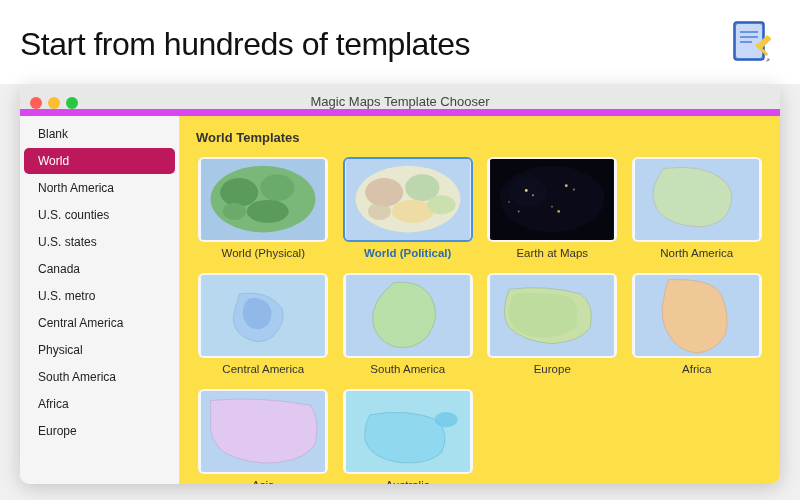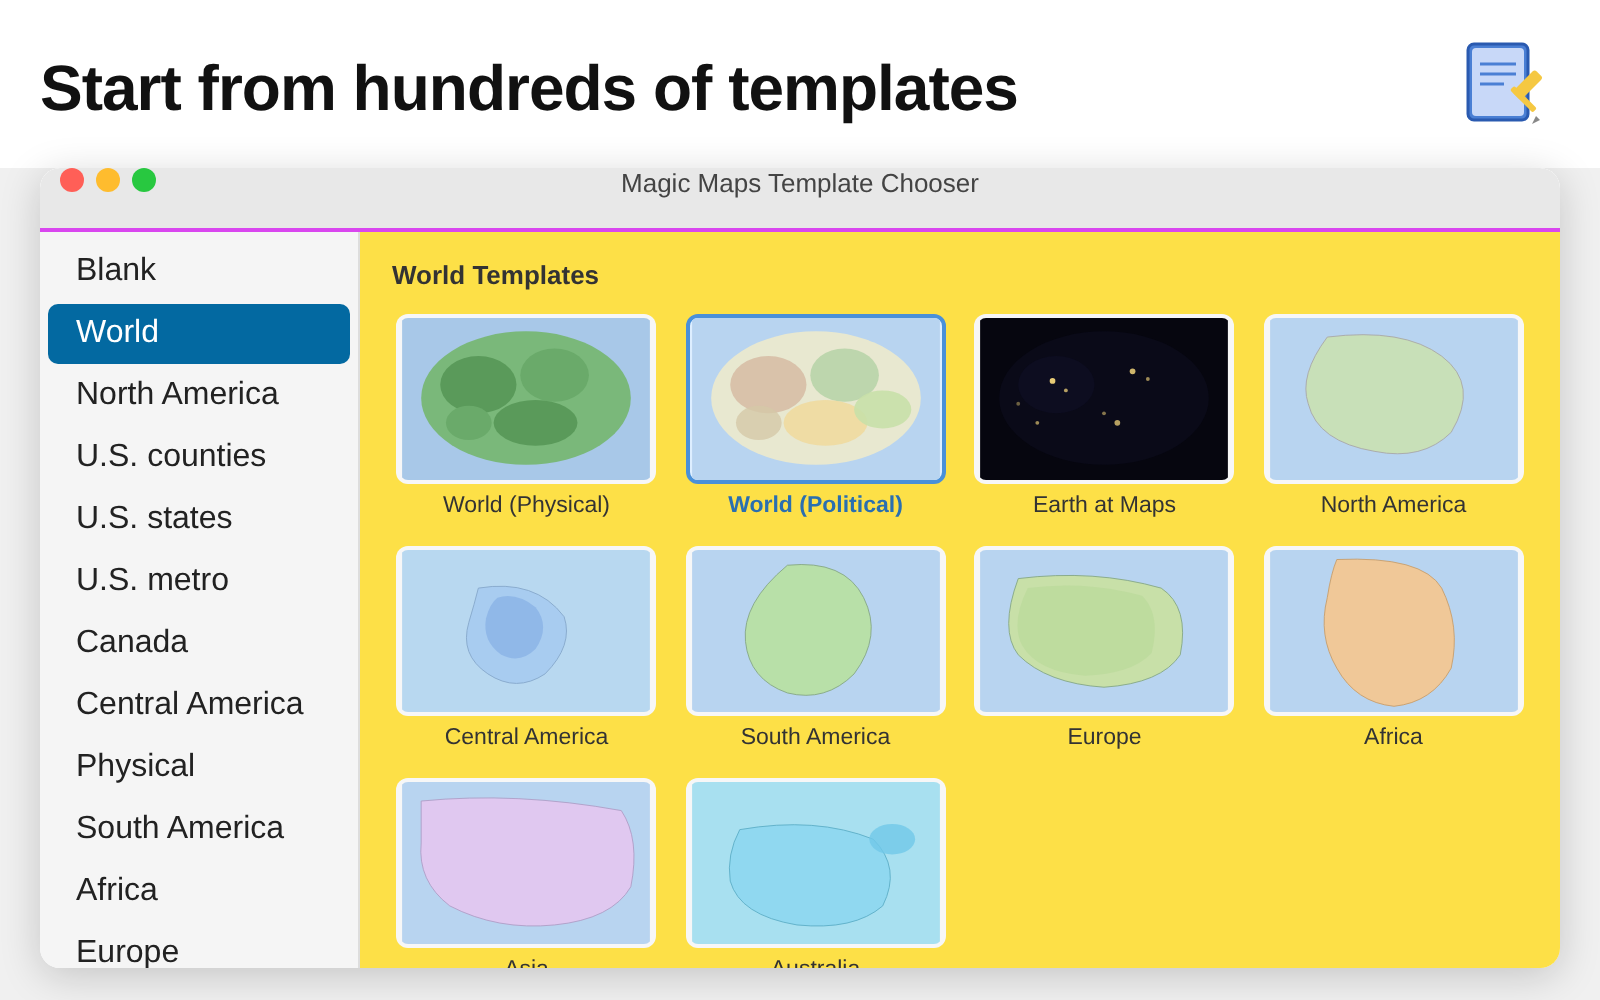--- a/index.html
+++ b/index.html
@@ -16,21 +16,21 @@
     
     .banner {
       background: #fff;
       padding: 18px 20px 14px 20px;
       display: flex;
       align-items: center;
       justify-content: space-between;
     }
     .banner-title {
       font-size: 32px;
-      font-weight: 700;
+      font-weight: 400;
       color: #111;
       letter-spacing: -0.5px;
     }
     .banner-icon {
       width: 52px;
       height: 52px;
     }
 
     
     .window {
@@ -40,24 +40,24 @@
       margin: 0 20px 16px 20px;
       background: #fff;
       border-radius: 10px;
       box-shadow: 0 4px 20px rgba(0,0,0,0.18);
       overflow: hidden;
     }
     .titlebar {
       background: #e8e8e8;
       height: 32px;
       display: flex;
-      align-items: flex-start;
+      align-items: flex-end;
       justify-content: center;
       position: relative;
-      border-bottom: 2px solid #d946ef;
+      border-bottom: 7px solid #d946ef;
       border-radius: 10px 10px 0 0;
     }
     .titlebar-buttons {
       position: absolute;
       left: 10px;
       display: flex;
       gap: 6px;
     }
     .tb-btn {
       width: 12px;
@@ -83,28 +83,28 @@
     
     .sidebar {
       width: 160px;
       background: #f5f5f5;
       border-right: 1px solid #ddd;
       overflow-y: auto;
       padding: 4px 0;
     }
     .sidebar-item {
       padding: 6px 14px;
-      font-size: 16px;
+      font-size: 12px;
       color: #222;
       cursor: pointer;
       border-radius: 5px;
       margin: 1px 4px;
     }
     .sidebar-item.active {
-      background: #0369a1;
+      background: #be185d;
       color: #fff;
     }
 
     
     .main-content {
       flex: 1;
       background: #fde047;
       overflow-y: auto;
       padding: 14px 16px;
     }
@@ -188,22 +188,22 @@
   </div>
 
   <div class="window-body">
 
     <div class="sidebar">
     <div class="sidebar-item">Blank</div>
         <div class="sidebar-item active">World</div>
         <div class="sidebar-item">North America</div>
         <div class="sidebar-item">U.S. counties</div>
         <div class="sidebar-item">U.S. states</div>
+        <div class="sidebar-item">Canada</div>
         <div class="sidebar-item">U.S. metro</div>
-        <div class="sidebar-item">Canada</div>
         <div class="sidebar-item">Central America</div>
         <div class="sidebar-item">Physical</div>
         <div class="sidebar-item">South America</div>
         <div class="sidebar-item">Africa</div>
         <div class="sidebar-item">Europe</div>
       </div>
 
     <div class="main-content">
       <div class="section-title">World Templates</div>
       <div class="template-grid">

